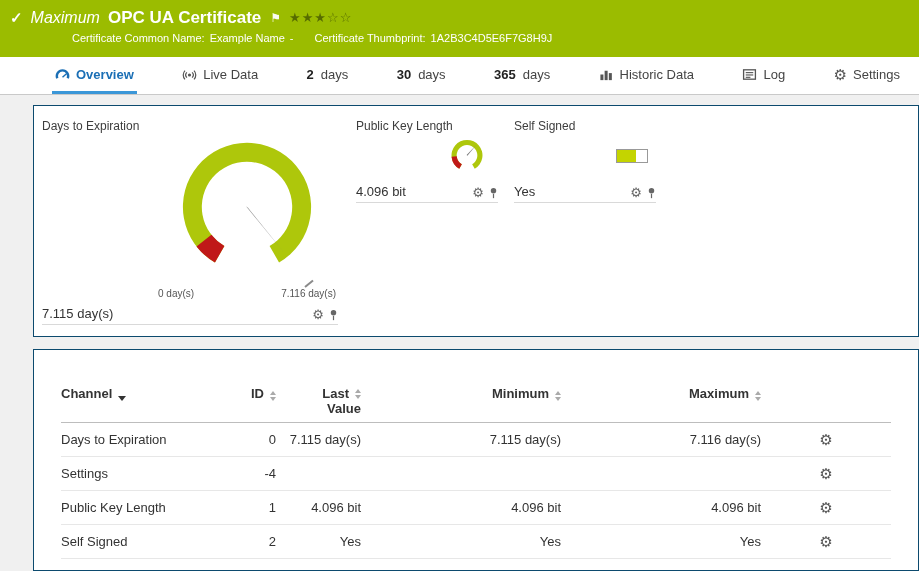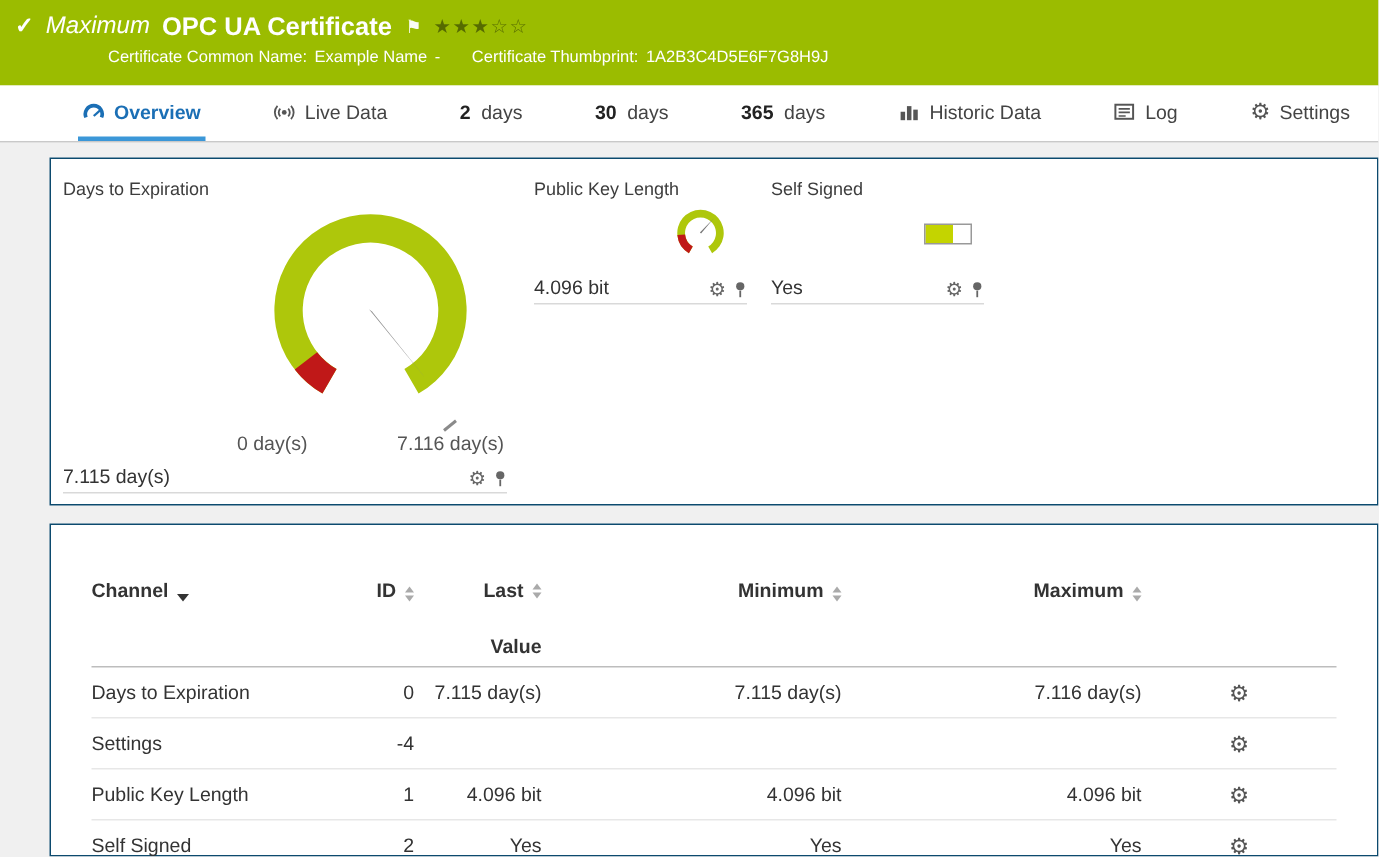--- a/index.html
+++ b/index.html
@@ -32,21 +32,21 @@
   .panel-g{height:232px;padding:13px 14px 0 8px;display:flex;align-items:flex-start;}
   .panel-t{margin-top:12px;height:222px;padding:36px 0 0 27px;}
   
   .tile{display:flex;flex-direction:column;}
   .tile-big{width:296px;margin-right:18px;}
   .tile-sm{width:142px;margin-right:16px;}
   .tile-title{font-size:12px;color:#3d3d3d;}
   .gwrap{width:182px;margin-left:auto;display:flex;flex-direction:column;}
   .gauge-big{width:182px;height:152px;}
   .glabels{display:flex;justify-content:space-between;align-items:flex-end;
-           font-size:13px;color:#555;padding:0 2px;margin-top:-6px;}
+           font-size:10px;color:#555;padding:0 2px;margin-top:-6px;}
   .maxcol{display:flex;flex-direction:column;align-items:center;}
   .marker{width:12px;height:9px;}
   .tile-foot{display:flex;justify-content:space-between;align-items:flex-end;
              border-bottom:1px solid #d9d9d9;padding-bottom:3px;margin-top:7px;}
   .gval{font-size:13px;color:#333;}
   .ficons{display:flex;align-items:center;gap:5px;}
   .fgear{font-size:13px;line-height:1;color:#666;cursor:pointer;}
   .pin{width:9px;height:12px;cursor:pointer;}
   .smbody{display:flex;justify-content:flex-end;align-items:flex-start;height:44px;padding:3px 8px 0 0;box-sizing:border-box;}
   .gauge-sm{width:46px;height:40px;}
@@ -58,21 +58,21 @@
          padding-bottom:6px;border-bottom:1px solid #bdbdbd;width:830px;}
   .trow{align-items:center;height:33px;border-bottom:1px solid #e7e7e7;font-size:13px;width:830px;}
   .c-r{text-align:right;}
   .hcell{display:flex;align-items:flex-end;}
   .hcell.r{justify-content:flex-end;}
   .caret{width:0;height:0;border-left:4px solid transparent;border-right:4px solid transparent;
          border-top:5px solid #333;margin-left:6px;margin-top:2px;}
   .sort{display:inline-flex;flex-direction:column;gap:2px;margin-left:6px;}
   .sort .up{width:0;height:0;border-left:3.5px solid transparent;border-right:3.5px solid transparent;border-bottom:4px solid #aaa;}
   .sort .dn{width:0;height:0;border-left:3.5px solid transparent;border-right:3.5px solid transparent;border-top:4px solid #aaa;}
-  .lastv{display:flex;flex-direction:column;align-items:flex-end;gap:22px;}
+  .lastv{display:flex;flex-direction:column;align-items:flex-end;}
   .lastv .l1{display:flex;align-items:center;}
   .cgear{text-align:center;font-size:15px;color:#555;cursor:pointer;}
 </style>
 </head>
 <body>
 
 <div class="hdr">
   <div class="h1">
     <span class="chk">✓</span>
     <span class="kind">Maximum</span>

